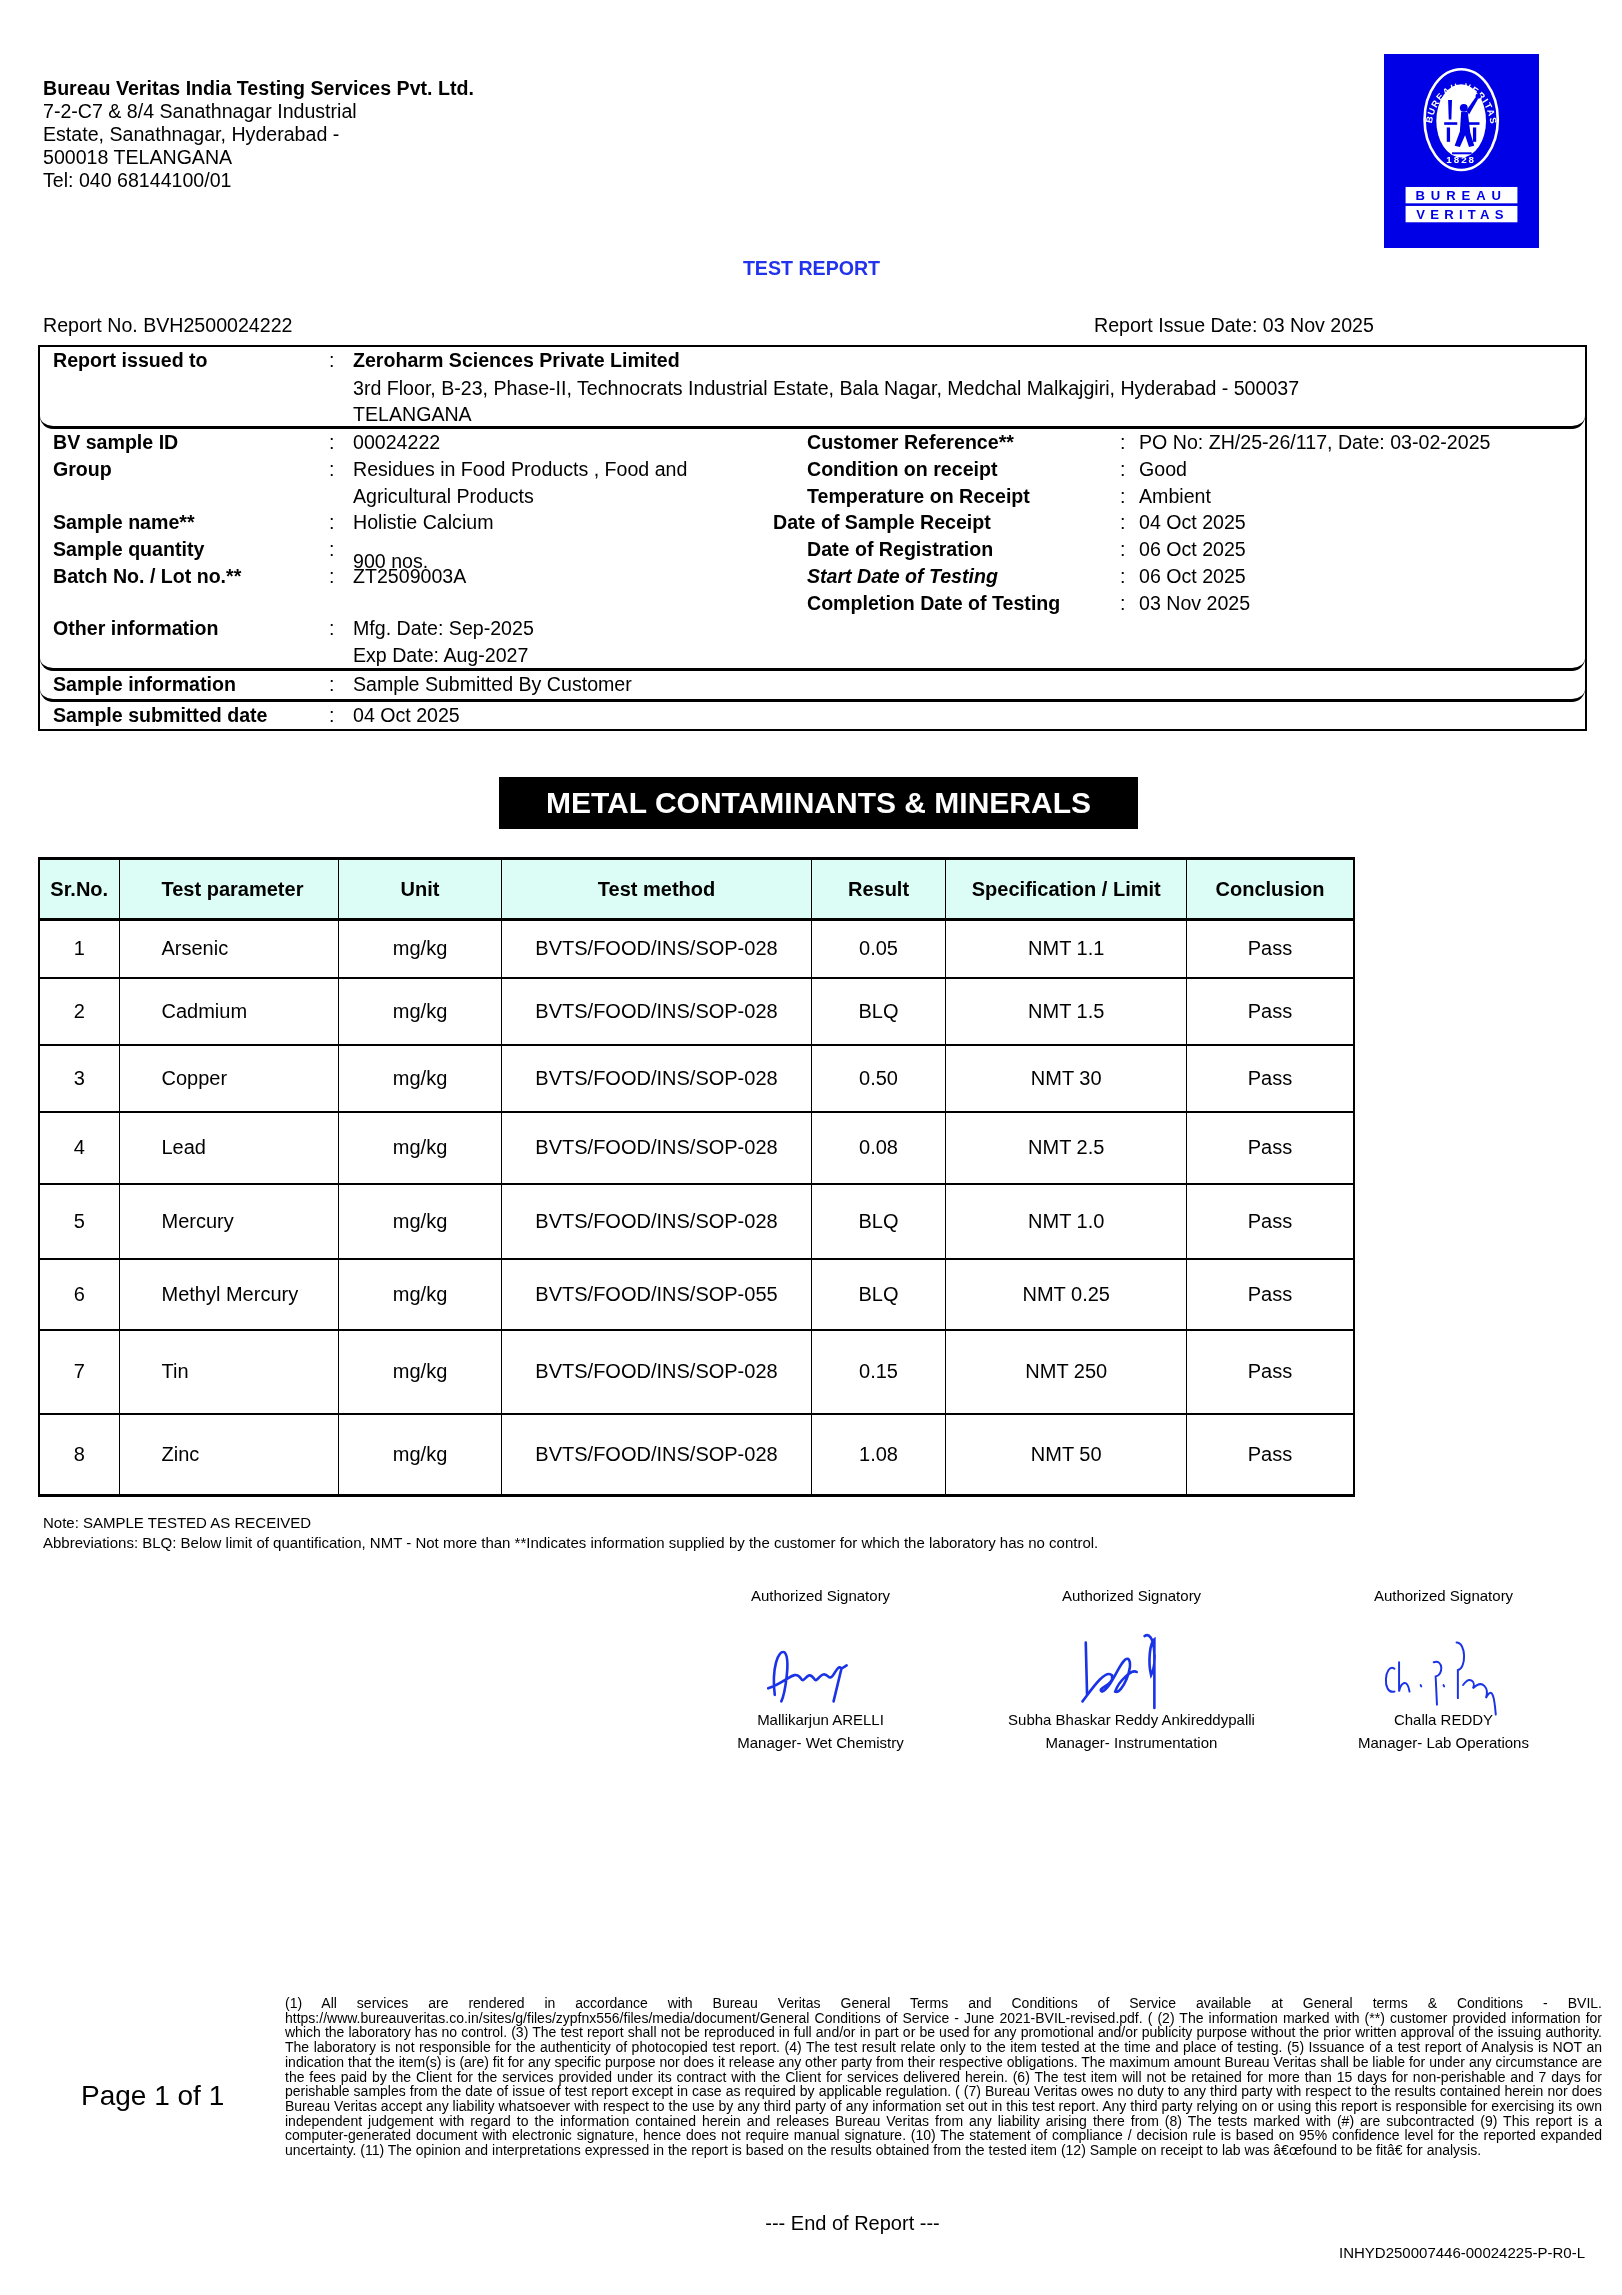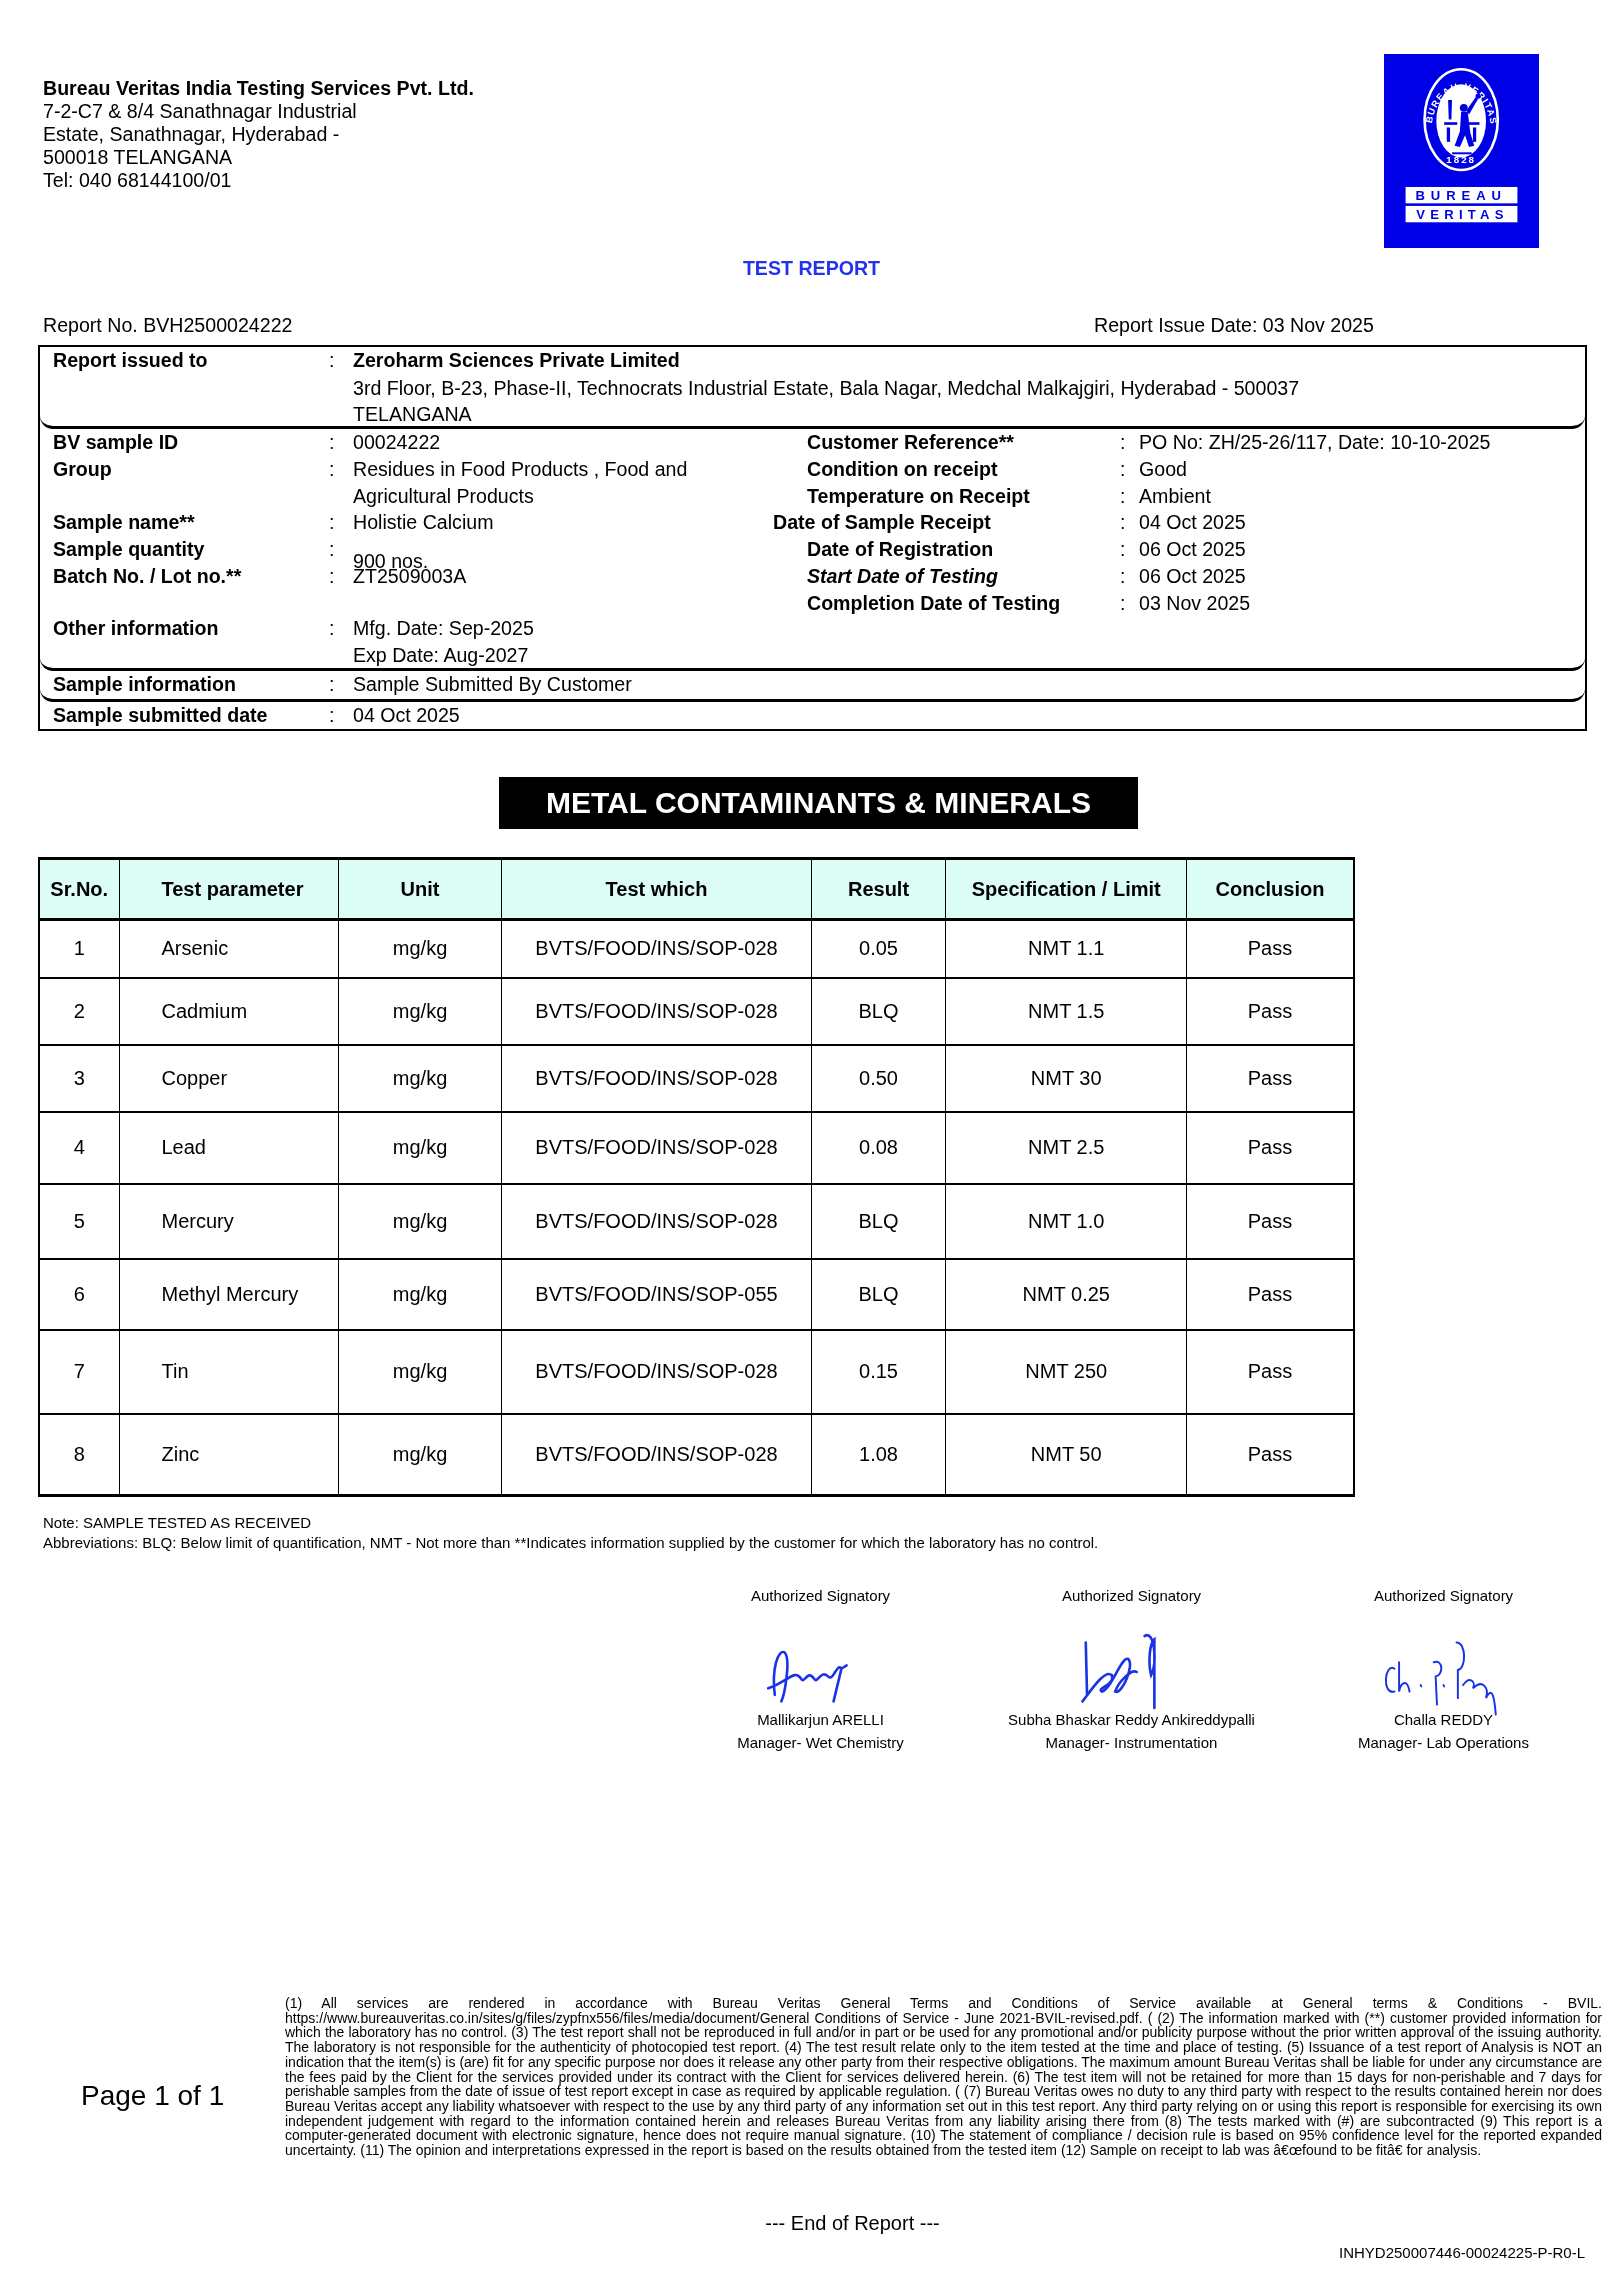--- a/index.html
+++ b/index.html
@@ -117,21 +117,21 @@
     <div class="row" style="left:289px;top:134px;">:</div>
     <div class="row" style="left:313px;top:134px;">ZT2509003A</div>
 
     <div class="row lbl" style="left:13px;top:186px;">Other information</div>
     <div class="row" style="left:289px;top:186px;">:</div>
     <div class="row" style="left:313px;top:186px;">Mfg. Date: Sep-2025</div>
     <div class="row" style="left:313px;top:213px;">Exp Date: Aug-2027</div>
 
     <div class="row lbl" style="left:767px;top:0;">Customer Reference**</div>
     <div class="row" style="left:1080px;top:0;">:</div>
-    <div class="row" style="left:1099px;top:0;">PO No: ZH/25-26/117, Date: 10-10-2025</div>
+    <div class="row" style="left:1099px;top:0;">PO No: ZH/25-26/117, Date: 03-02-2025</div>
 
     <div class="row lbl" style="left:767px;top:27px;">Condition on receipt</div>
     <div class="row" style="left:1080px;top:27px;">:</div>
     <div class="row" style="left:1099px;top:27px;">Good</div>
 
     <div class="row lbl" style="left:767px;top:54px;">Temperature on Receipt</div>
     <div class="row" style="left:1080px;top:54px;">:</div>
     <div class="row" style="left:1099px;top:54px;">Ambient</div>
 
     <div class="row lbl" style="left:733px;top:80px;">Date of Sample Receipt</div>
@@ -172,21 +172,21 @@
       <col style="width:352px">
       <col style="width:165px">
       <col style="width:291px">
       <col style="width:190px">
   </colgroup>
   <thead>
     <tr>
       <th class="outer-l">Sr.No.</th>
       <th class="param">Test parameter</th>
       <th>Unit</th>
-      <th>Test which</th>
+      <th>Test method</th>
       <th>Result</th>
       <th>Specification / Limit</th>
       <th class="outer-r">Conclusion</th>
     </tr>
   </thead>
   <tbody id="tbody">
       <tr style="height: 58px;">
         <td class="outer-l">1</td>
         <td class="param">Arsenic</td>
         <td>mg/kg</td>

